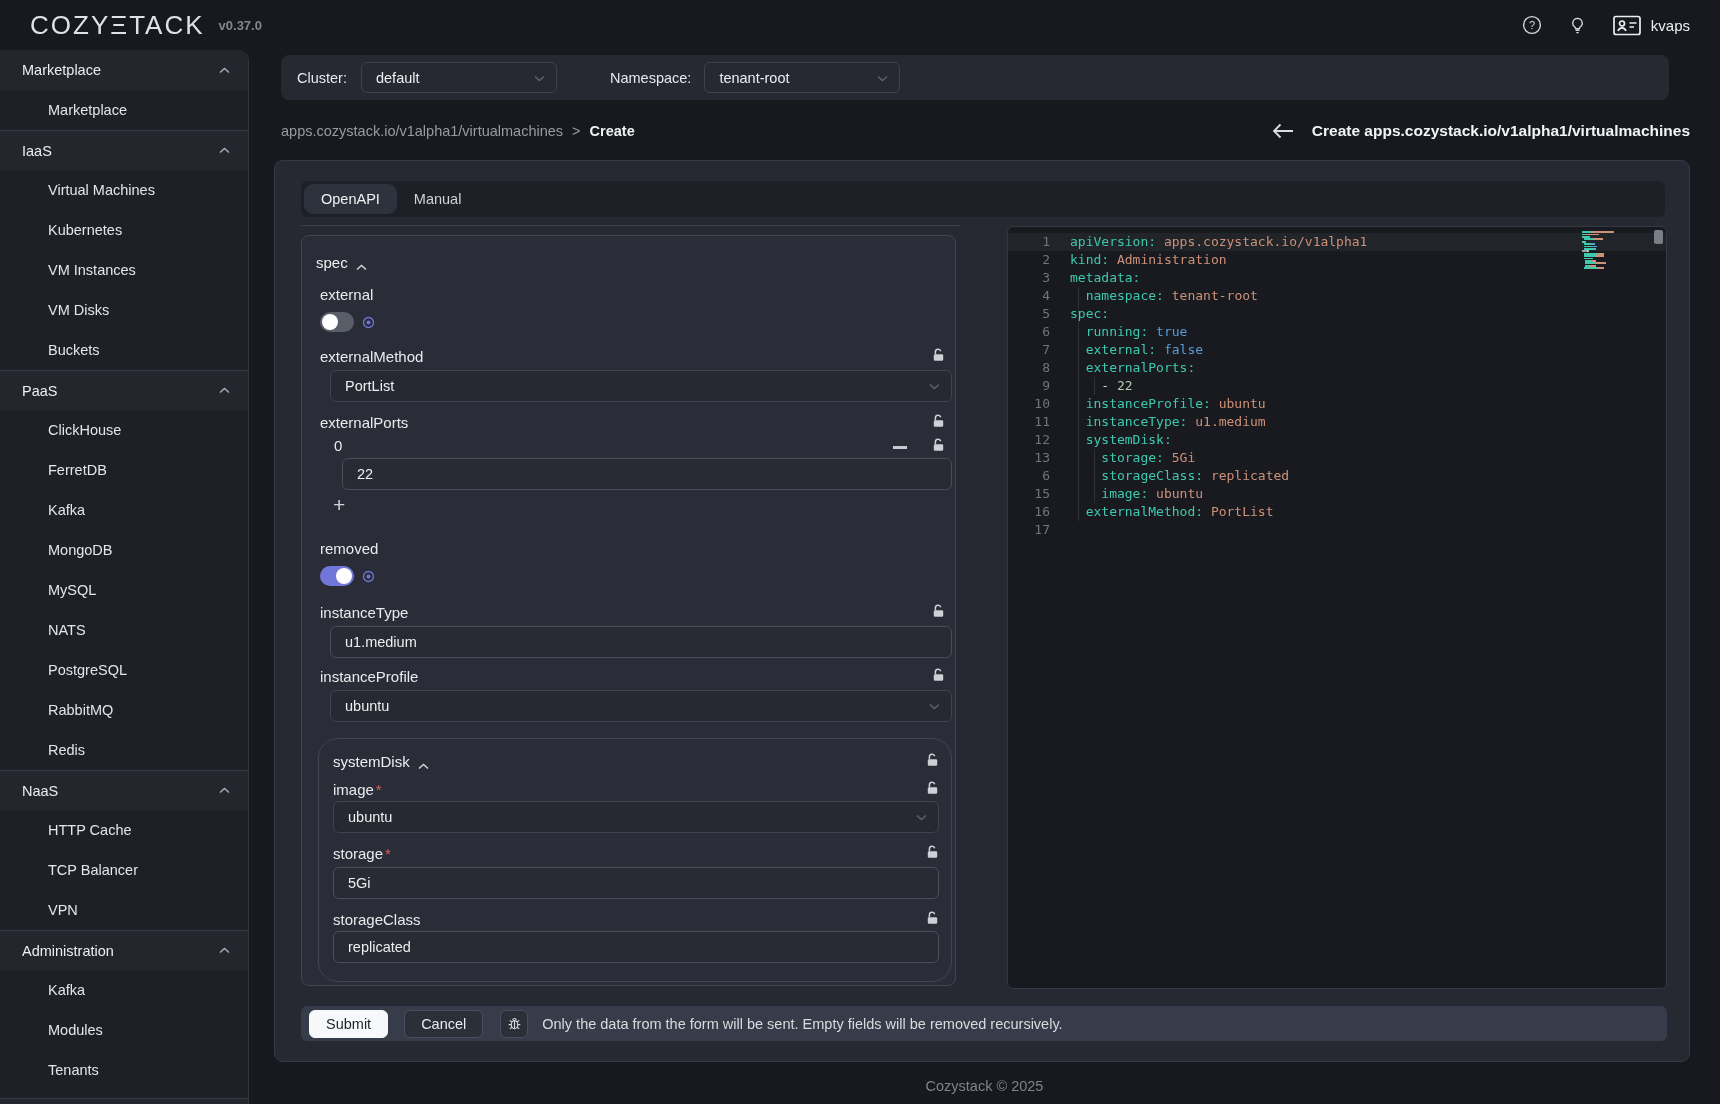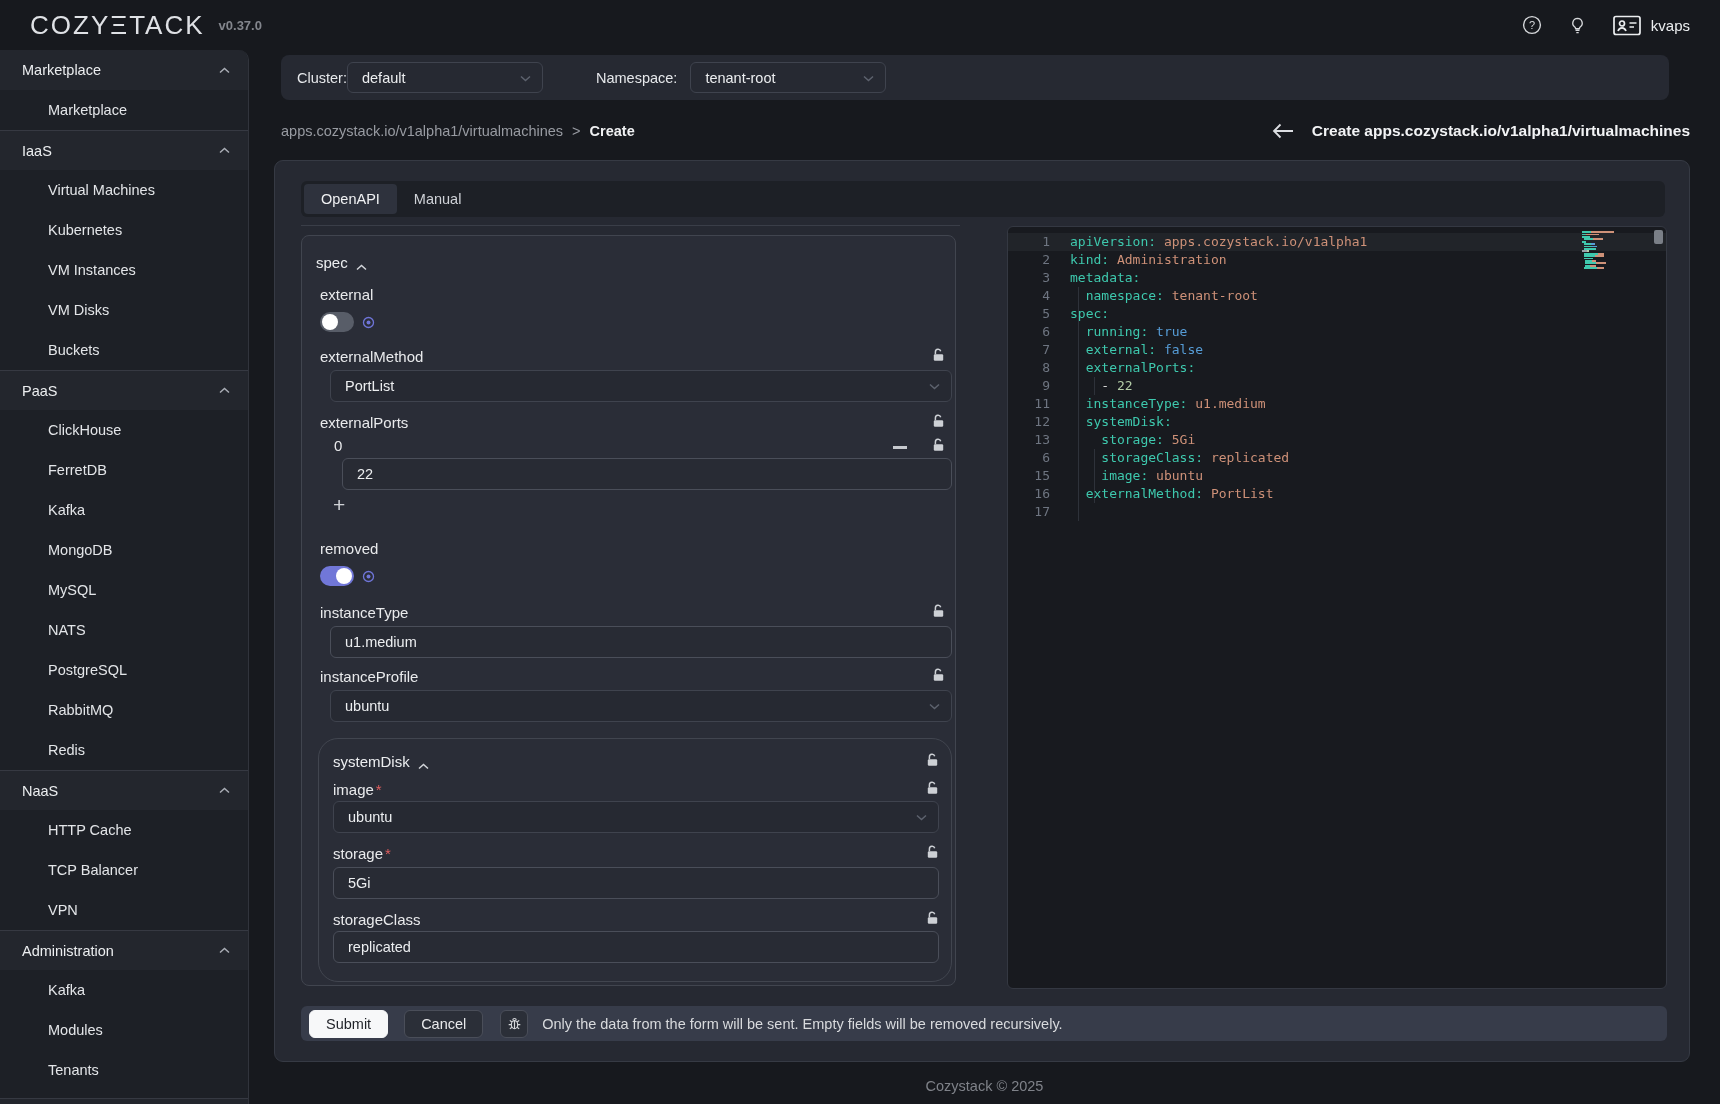--- a/index.html
+++ b/index.html
@@ -22,36 +22,36 @@
 .sb-sec-lbl{flex:1}
 .sb-item{height:40px;display:flex;align-items:center;padding-left:48px;font-size:14.5px;color:#e3e5e8;background:#1d2026}
 .sb-bottom{position:absolute;bottom:0;left:0;right:0;height:6px;background:#23262d;border-top:1px solid #363942}
 
 .toolbar{position:absolute;left:281px;top:55px;width:1388px;height:45px;background:#262932;border-radius:8px;
   display:flex;align-items:center;padding:0 16px;font-size:14.5px}
 .tb-label{color:#e6e8eb}
 .sel{position:relative;height:31px;border:1px solid #3f434e;border-radius:6px;background:#262932;
   display:flex;align-items:center;padding:0 30px 0 14px;color:#eceef0;font-size:14.5px;cursor:pointer}
 .sel .chev-dn{position:absolute;right:11px;top:12px}
-.tb-sel1{width:196px;}
+.tb-sel1{width:196px;margin-left:14px}
 .tb-sel2{width:196px;margin-left:13px}
 .tb-ns{margin-left:53px}
 
 .crumbrow{position:absolute;left:281px;top:119px;width:1409px;height:24px;display:flex;align-items:center;font-size:14.5px}
 .crumb-path{color:#989ba2}
 .crumb-sep{color:#989ba2;margin:0 9px}
 .crumb-cur{color:#f0f1f3;font-weight:600}
 .pg-title{margin-left:auto;display:flex;align-items:center;gap:18px}
 .pg-title-text{font-size:15.5px;font-weight:700;color:#f2f3f5}
 
 .panel{position:absolute;left:274px;top:160px;width:1416px;height:902px;background:#262932;
   border:1px solid #363a44;border-radius:9px}
 .tabstrip{position:absolute;left:26px;top:20px;width:1364px;height:36px;background:#1d2026;border-radius:6px;
   display:flex;align-items:center;padding:3px}
-.tab{height:30px;display:flex;align-items:center;padding:12px 17px;font-size:14.5px;color:#cfd2d7;border-radius:4px;cursor:pointer}
+.tab{height:30px;display:flex;align-items:center;padding:12px 17px;font-size:14.5px;color:#cfd2d7;border-radius:9px;cursor:pointer}
 .tab.active{background:#2e323d;color:#f0f1f3}
 .form-divider{position:absolute;left:26px;top:64px;width:659px;height:1px;background:#3a3e48}
 
 .spec-box{position:absolute;left:26px;top:74px;width:655px;height:751px;background:#2a2d37;
   border:1px solid #41454f;border-radius:8px}
 .sec-hdr{display:flex;align-items:flex-end;gap:8px;font-size:15px;font-weight:500;color:#eceef0;cursor:pointer}
 .lbl{position:absolute;font-size:15px;color:#e9eaec;white-space:nowrap}
 .req{color:#e05f5f;margin-left:2px}
 .lock{position:absolute;cursor:pointer}
 .inp{position:absolute;height:32px;border:1px solid #4a4e59;border-radius:6px;background:#282b34;
@@ -451,20 +451,21 @@
     <div class="lines-wrap">
         <div class="cl cl-active"><span class="ln">1</span><span class="code"><span class="tk-key">apiVersion:</span><span class="tk-str"> apps.cozystack.io/v1alpha1</span></span></div>
         <div class="cl"><span class="ln">2</span><span class="code"><span class="tk-key">kind:</span><span class="tk-str"> Administration</span></span></div>
         <div class="cl"><span class="ln">3</span><span class="code"><span class="tk-key">metadata:</span></span></div>
         <div class="cl"><span class="ln">4</span><span class="code"><span class="tk-plain">  </span><span class="tk-key">namespace:</span><span class="tk-str"> tenant-root</span></span></div>
         <div class="cl"><span class="ln">5</span><span class="code"><span class="tk-key">spec:</span></span></div>
         <div class="cl"><span class="ln">6</span><span class="code"><span class="tk-plain">  </span><span class="tk-key">running:</span><span class="tk-bool"> true</span></span></div>
         <div class="cl"><span class="ln">7</span><span class="code"><span class="tk-plain">  </span><span class="tk-key">external:</span><span class="tk-bool"> false</span></span></div>
         <div class="cl"><span class="ln">8</span><span class="code"><span class="tk-plain">  </span><span class="tk-key">externalPorts:</span></span></div>
         <div class="cl"><span class="ln">9</span><span class="code"><span class="tk-plain">    - </span><span class="tk-num">22</span></span></div>
+        <div class="cl"><span class="ln">10</span><span class="code"><span class="tk-plain">  </span><span class="tk-key">instanceProfile:</span><span class="tk-str"> ubuntu</span></span></div>
         <div class="cl"><span class="ln">11</span><span class="code"><span class="tk-plain">  </span><span class="tk-key">instanceType:</span><span class="tk-str"> u1.medium</span></span></div>
         <div class="cl"><span class="ln">12</span><span class="code"><span class="tk-plain">  </span><span class="tk-key">systemDisk:</span></span></div>
         <div class="cl"><span class="ln">13</span><span class="code"><span class="tk-plain">    </span><span class="tk-key">storage:</span><span class="tk-str"> 5Gi</span></span></div>
         <div class="cl"><span class="ln">6</span><span class="code"><span class="tk-plain">    </span><span class="tk-key">storageClass:</span><span class="tk-str"> replicated</span></span></div>
         <div class="cl"><span class="ln">15</span><span class="code"><span class="tk-plain">    </span><span class="tk-key">image:</span><span class="tk-str"> ubuntu</span></span></div>
         <div class="cl"><span class="ln">16</span><span class="code"><span class="tk-plain">  </span><span class="tk-key">externalMethod:</span><span class="tk-str"> PortList</span></span></div>
         <div class="cl"><span class="ln">17</span><span class="code"></span></div>
       </div>
     <div class="minimap">
         <div class="mm-row">

